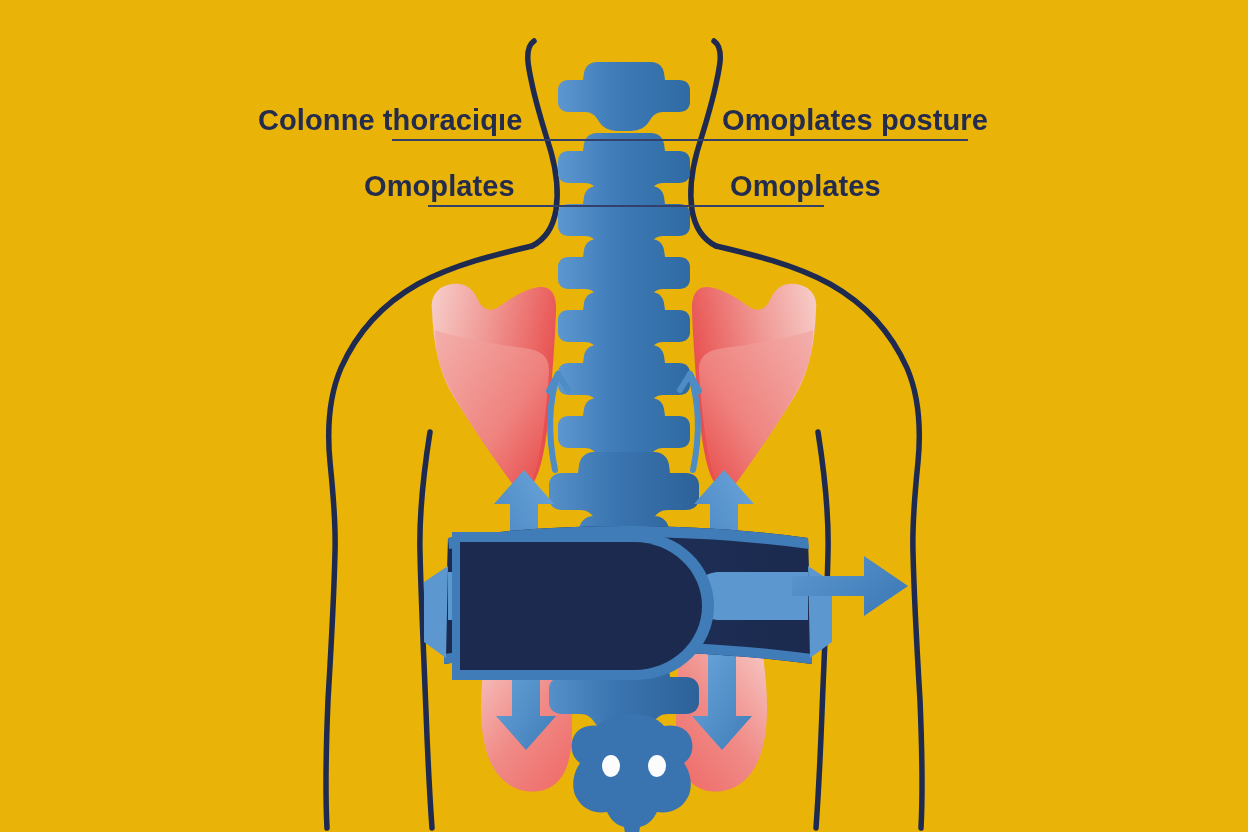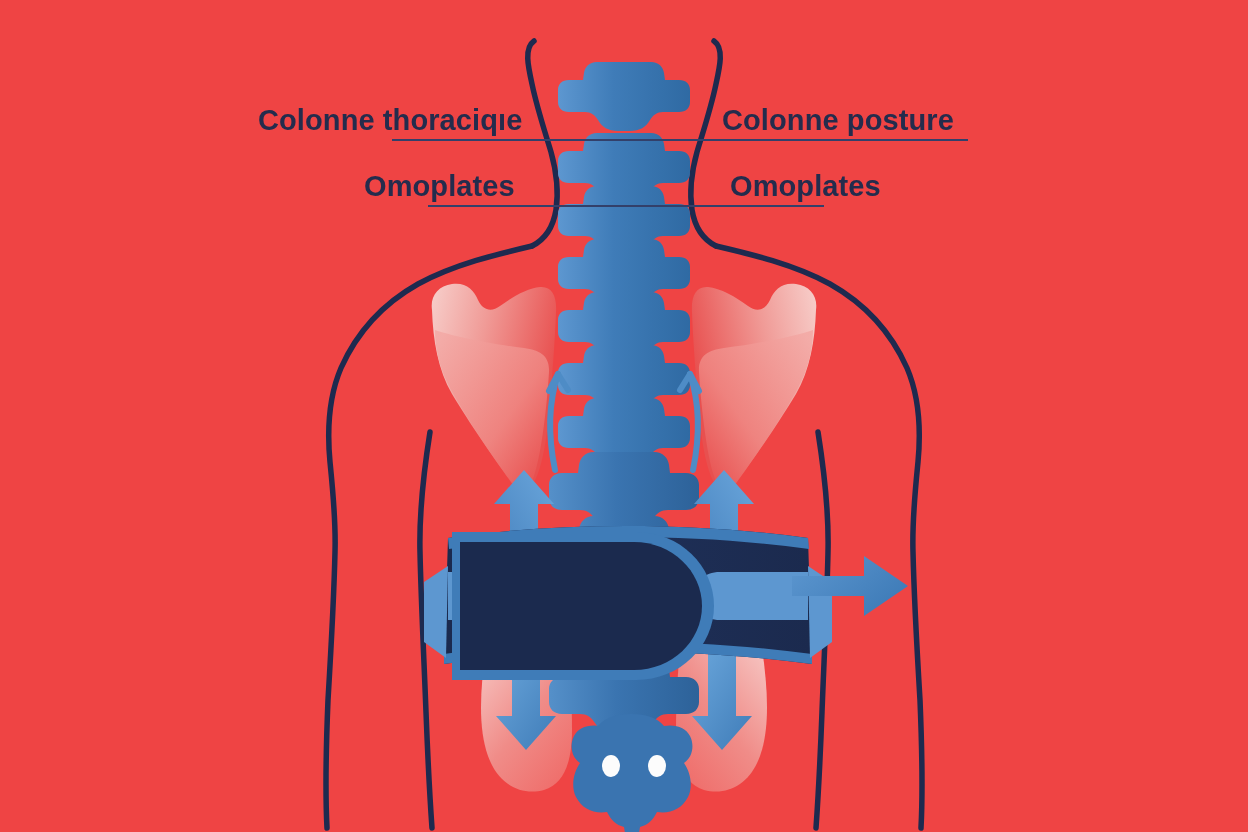--- a/index.html
+++ b/index.html
@@ -7,21 +7,21 @@
     padding: 0;
     background: #ffffff;
   }
   body {
     font-family: "Liberation Sans", sans-serif;
   }
   #stage {
     position: relative;
     width: 1248px;
     height: 832px;
-    background: #ef4444;
+    background: #eab308;
     overflow: hidden;
   }
   #figure {
     position: absolute;
     inset: 0;
     width: 1248px;
     height: 832px;
   }
   .lbl {
     position: absolute;
@@ -282,18 +282,18 @@
       <line x1="428" y1="206" x2="656" y2="206"></line>
       <line x1="556" y1="140" x2="968" y2="140"></line>
       <line x1="596" y1="206" x2="824" y2="206"></line>
     </g>
   </svg>
 
   <div class="lbl" id="lbl-colonne-thoracique">Colonne thoraciqıe</div>
 
   <div class="lbl" id="lbl-omoplates-left">Omoplates</div>
 
-  <div class="lbl" id="lbl-mauvaise-posture">Colonne posture</div>
+  <div class="lbl" id="lbl-mauvaise-posture">Omoplates posture</div>
 
   <div class="lbl" id="lbl-omoplates-right">Omoplates</div>
 
 
 </div>
 
 </body></html>

